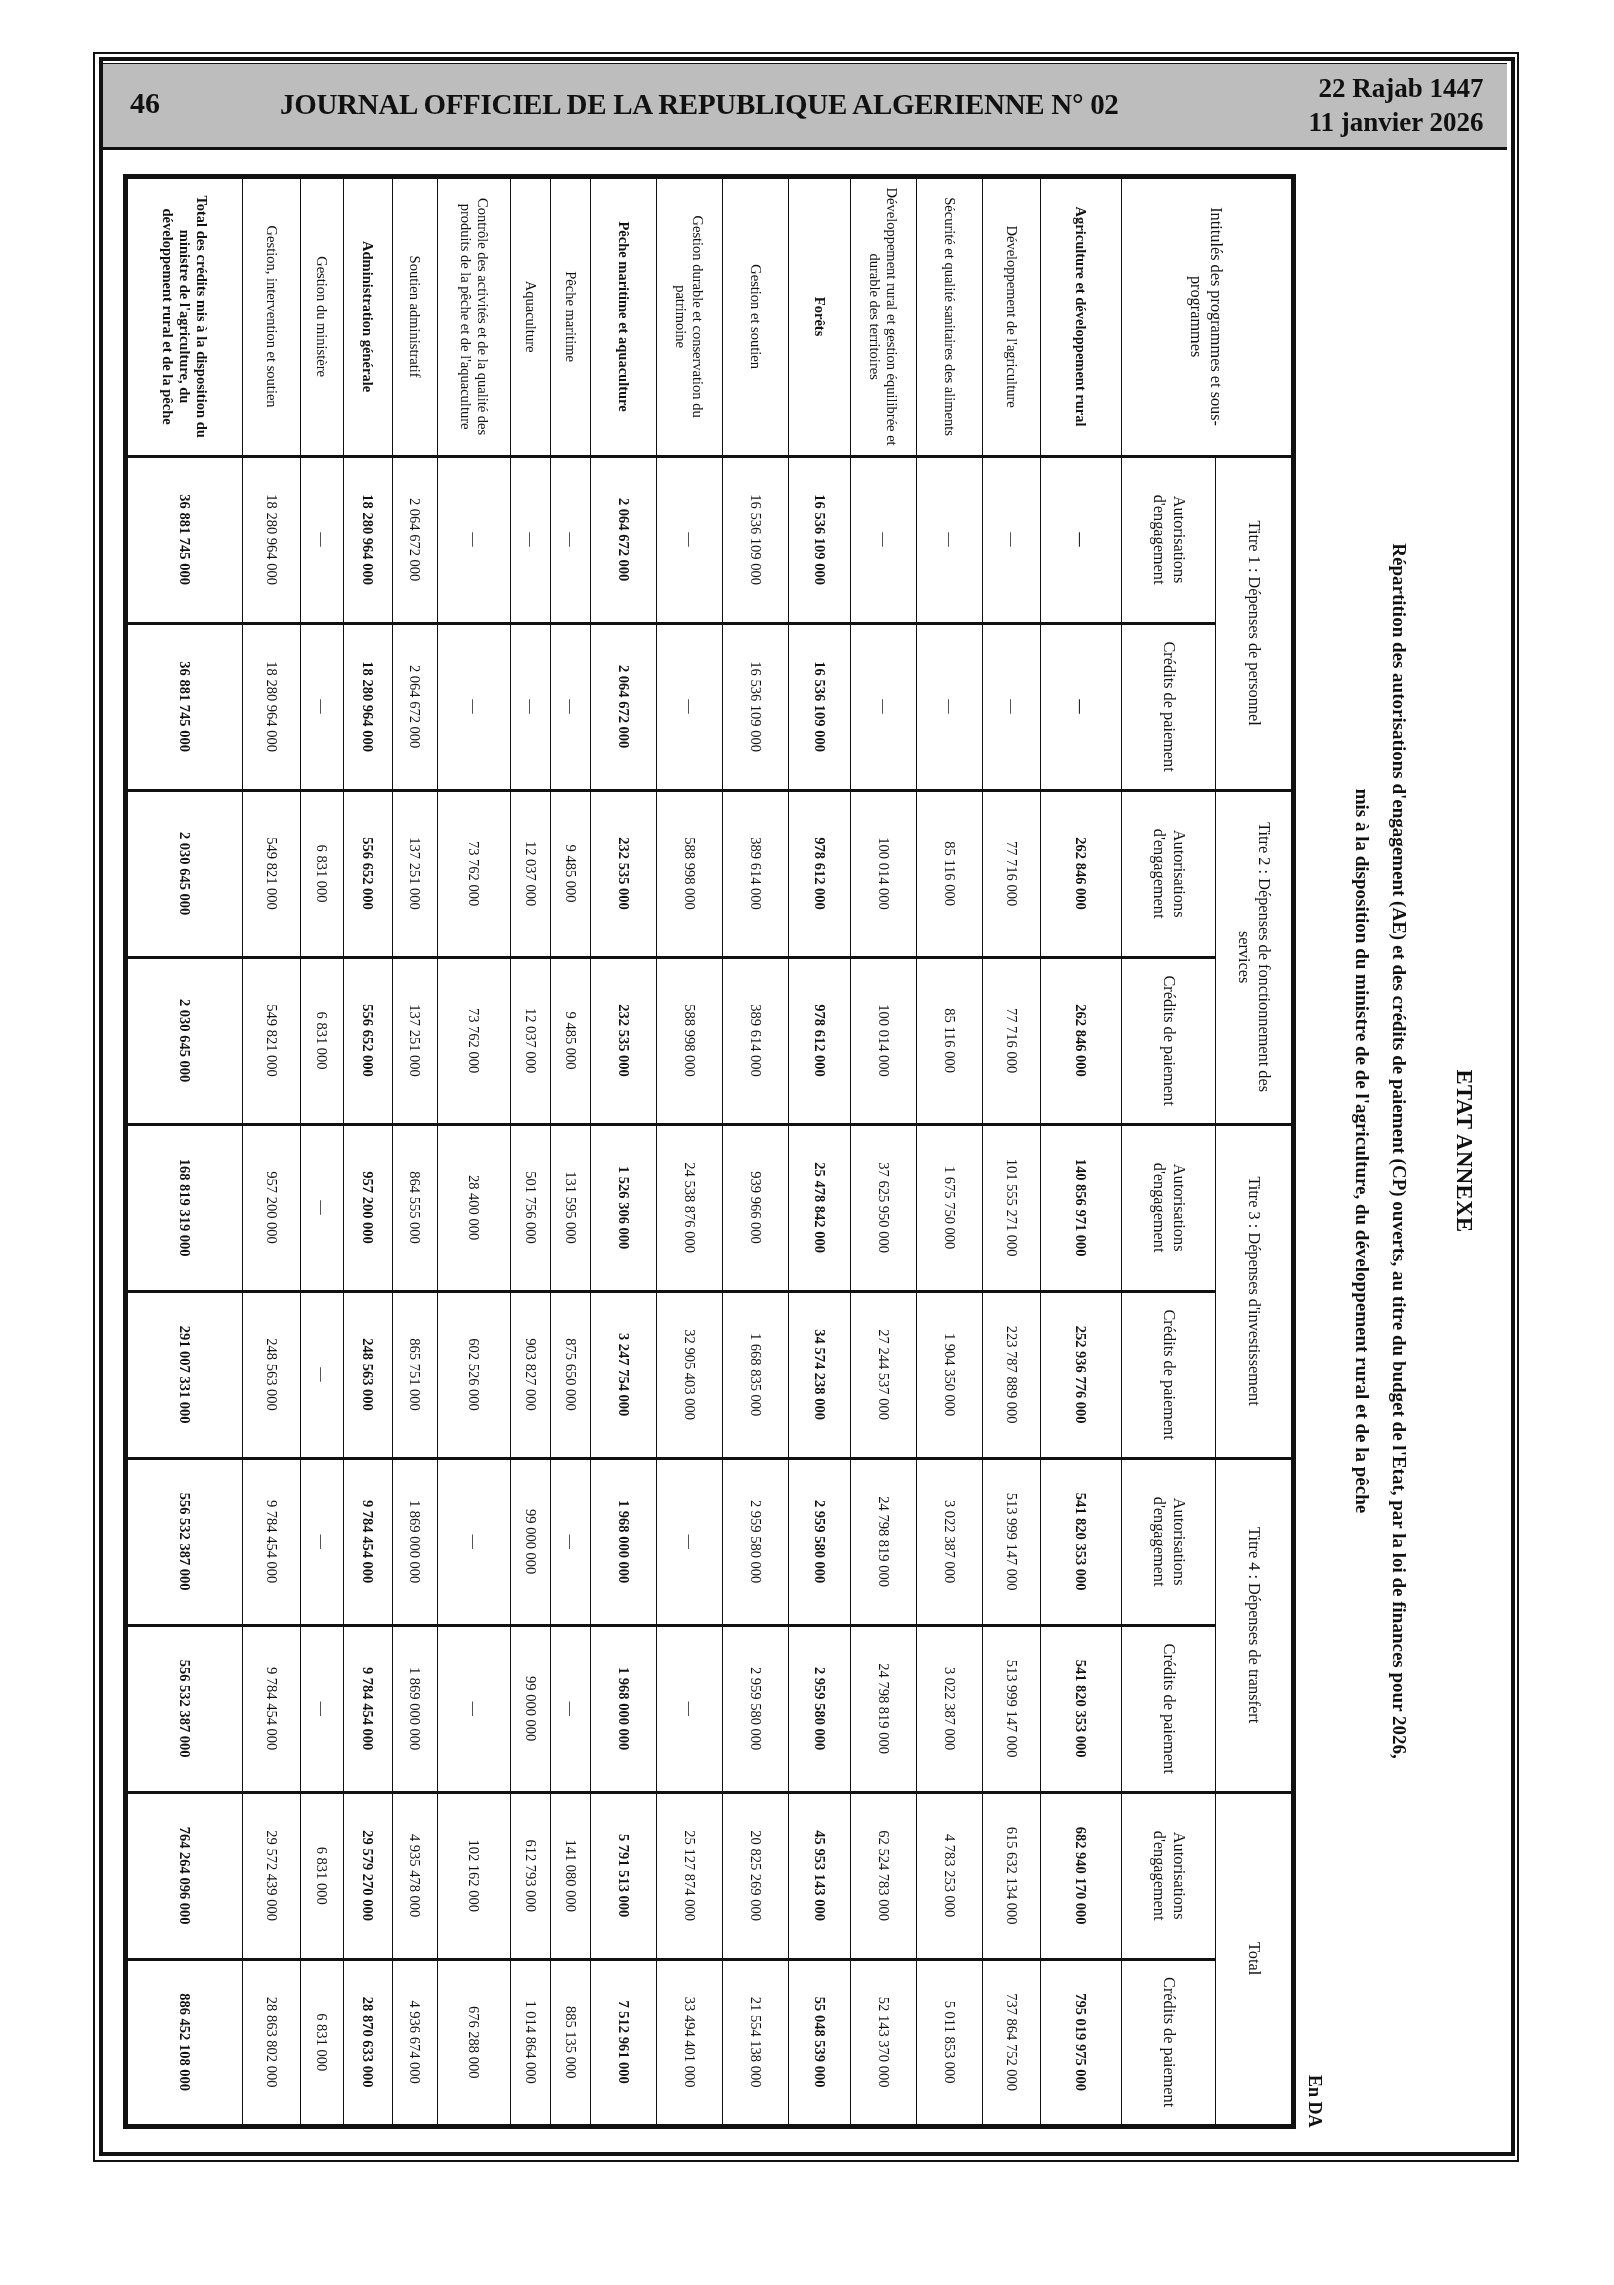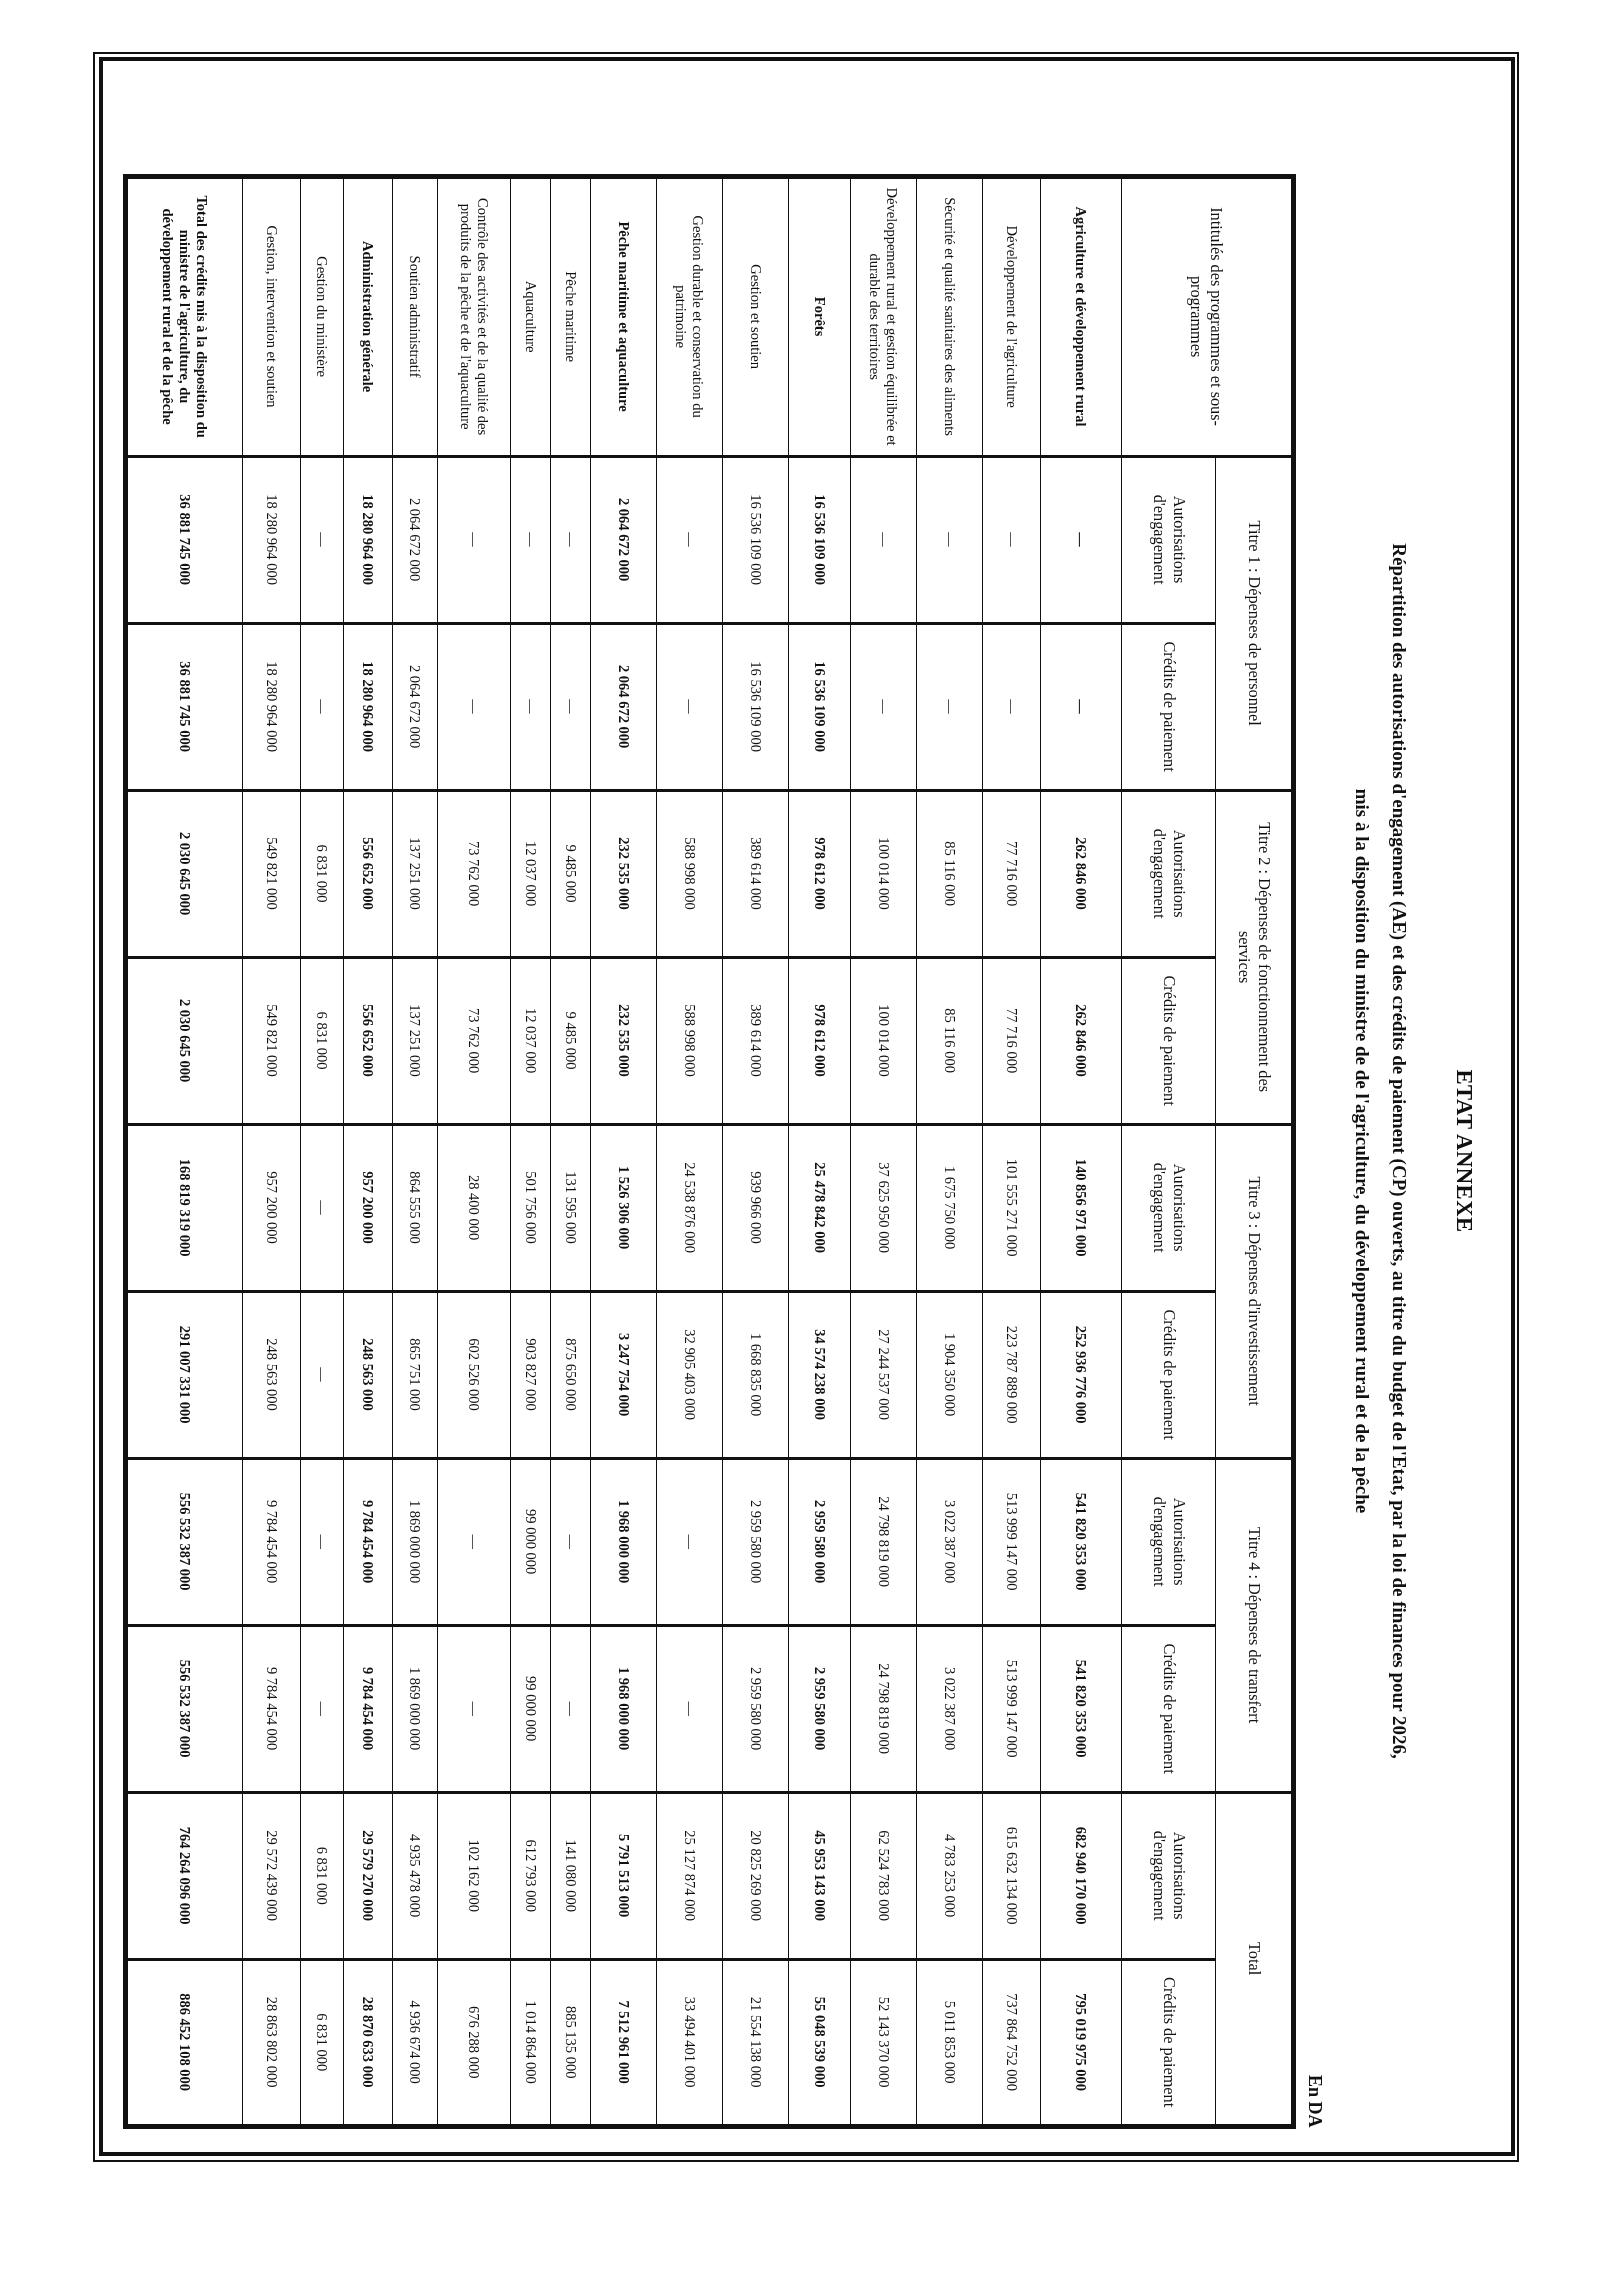--- a/index.html
+++ b/index.html
@@ -37,20 +37,28 @@
   tbody tr.lvl-program th.name,tbody tr.lvl-program td,
   tbody tr.lvl-total th.name,tbody tr.lvl-total td{font-weight:bold;}
 </style>
 </head>
 <body>
 
 <div class="page">
   <div class="frame-outer"></div>
   <div class="frame-inner"></div>
 
+  <div class="masthead">
+    <div class="page-num">46</div>
+    <div class="journal-title">JOURNAL OFFICIEL DE LA REPUBLIQUE ALGERIENNE N° 02</div>
+    <div class="dates">
+      <div>22 Rajab 1447</div>
+      <div>11 janvier 2026</div>
+    </div>
+  </div>
 
   <div class="reading">
     <div class="annex-heading">ETAT ANNEXE</div>
     <div class="annex-line1">Répartition des autorisations d'engagement (AE) et des crédits de paiement (CP) ouverts, au titre du budget de l'Etat, par la loi de finances pour 2026,</div>
     <div class="annex-line2">mis à la disposition du ministre de de l'agriculture, du développement rural et de la pêche</div>
     <div class="unit">En DA</div>
 
     <table class="budget">
       <colgroup>
         <col style="width:280px">

